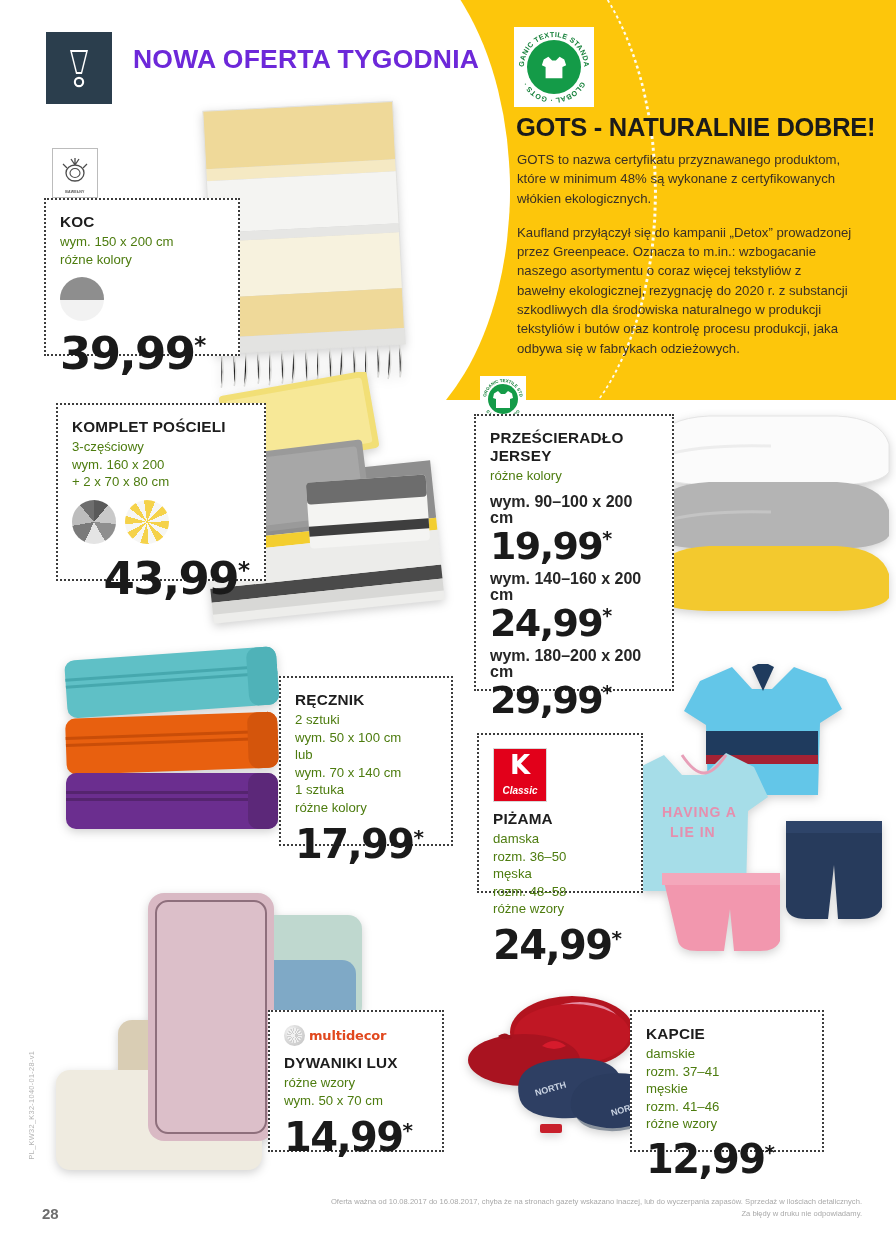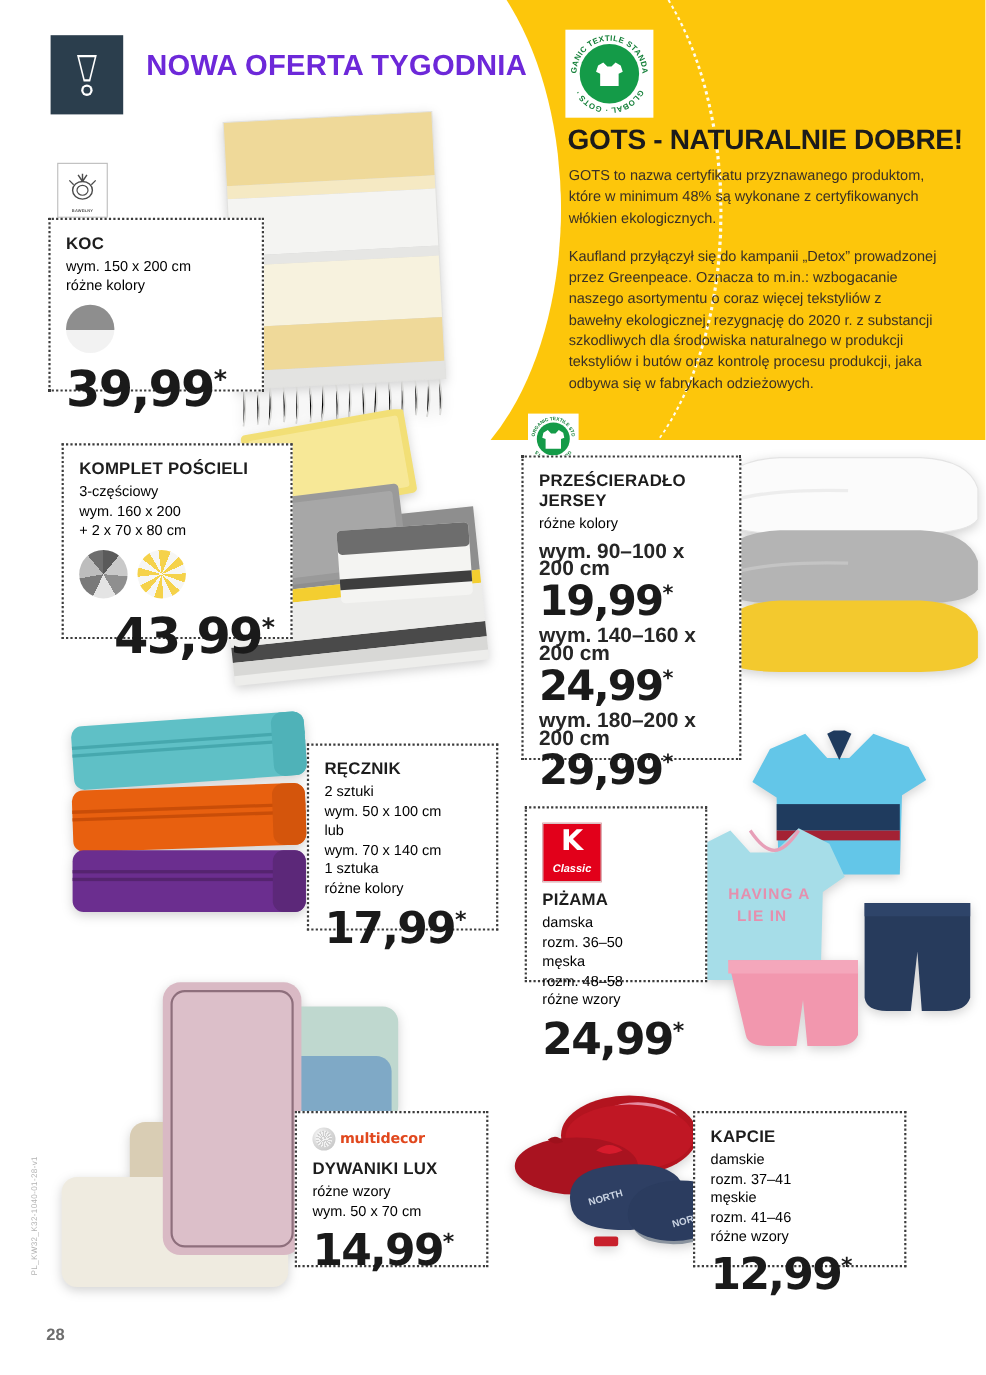--- a/index.html
+++ b/index.html
@@ -35,25 +35,25 @@
   
   .hdr-badge{position:absolute;left:46px;top:32px;width:66px;height:72px;background:#2b3e4d;}
   .hdr-badge svg{position:absolute;left:50%;top:50%;transform:translate(-50%,-50%);}
   .hdr-title{position:absolute;left:133px;top:44px;font-size:26.5px;font-weight:bold;
       letter-spacing:.2px;color:#6d28d9;}
 
   
   .card{position:absolute;background:#fff;border:2px dotted #3c3c3c;box-sizing:border-box;}
   .card-inner{padding:13px 14px 10px 14px;}
   .pname{font-size:15.3px;font-weight:bold;letter-spacing:.2px;color:#1d1d1d;line-height:18px;}
-  .pdesc{font-size:13.2px;line-height:17.6px;color:#000000;margin-top:2px;}
+  .pdesc{font-size:13.2px;line-height:17.6px;color:#4d7c0f;margin-top:2px;}
   .price{font-size:45px;font-weight:bold;letter-spacing:-1.6px;color:#1a1a1a;line-height:1;
       white-space:nowrap;font-family:"DejaVu Sans",sans-serif;}
   .price sup{font-size:23px;vertical-align:super;letter-spacing:0;}
-  .price-sm{font-size:19px;line-height:16px;color:#262626;font-weight:bold;
+  .price-sm{font-size:16px;line-height:16px;color:#262626;font-weight:bold;
       font-family:"Liberation Sans",sans-serif;letter-spacing:0;}
 
   
   .swatches{margin-top:9px;display:flex;gap:9px;}
   .sw{width:44px;height:44px;border-radius:50%;overflow:hidden;position:relative;}
 
   
   .cotton-mark{position:absolute;left:52px;top:148px;width:44px;height:48px;background:#fff;
       border:1px solid #bcbcbc;}
   .cotton-mark svg{position:absolute;left:50%;top:46%;transform:translate(-50%,-50%);}
@@ -415,15 +415,19 @@
         <div>rozm. 37–41</div>
         <div>męskie</div>
         <div>rozm. 41–46</div>
         <div>różne wzory</div>
       </div>
       <div class="price" style="margin-top:6px;font-size:40px;"><span>12</span><span>,99</span><sup style="font-size:20px;">*</sup></div>
     </div>
   </div>
 
   <div class="footer-num">28</div>
+  <div class="footer-txt">
+    <span>Oferta ważna od 10.08.2017 do 16.08.2017, chyba że na stronach gazety wskazano inaczej, lub do wyczerpania zapasów. Sprzedaż w ilościach detalicznych.</span><br>
+    <span>Za błędy w druku nie odpowiadamy.</span>
+  </div>
   <div class="side-code">PL_KW32_K32-1040-01-28-v1</div>
 
 </div>
 
 </body></html>

